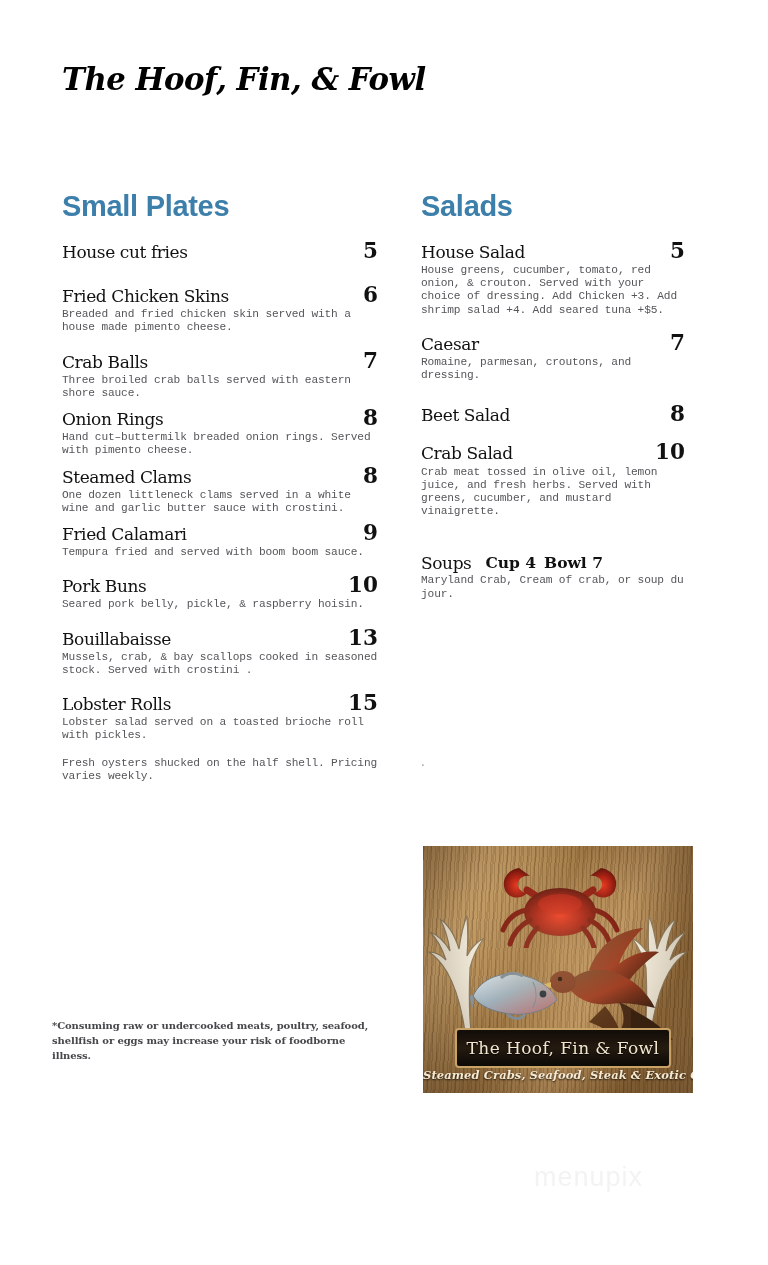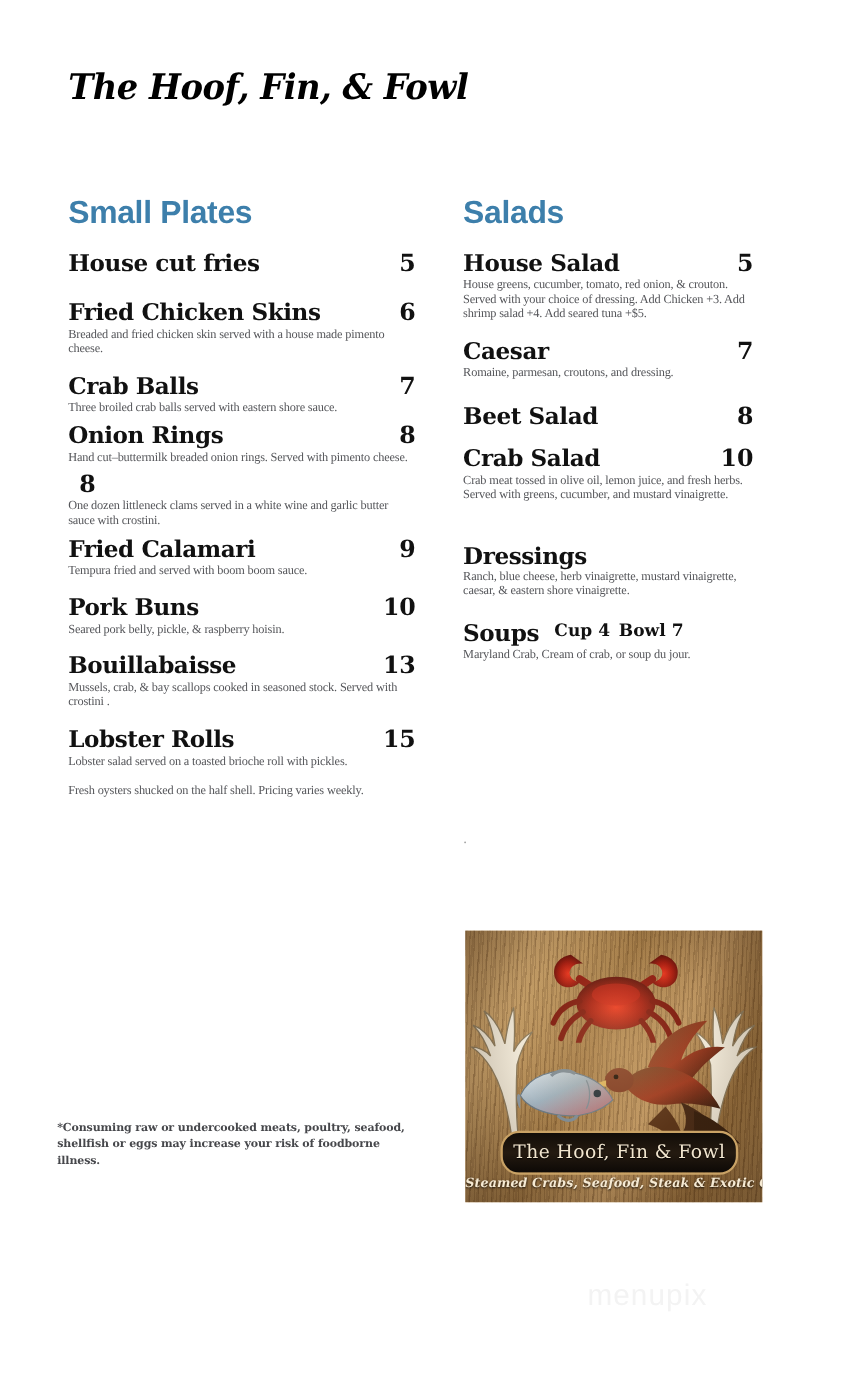--- a/index.html
+++ b/index.html
@@ -58,49 +58,49 @@
   .col-left  { left: 62px;  width: 316px; }
   .col-right { left: 421px; width: 264px; }
 
   .section-head {
     font-family: "Liberation Sans", sans-serif;
     font-weight: bold;
     font-size: 29px;
     color: #3d7fab;
     letter-spacing: -0.3px;
     line-height: 1.0;
-    margin: 0 0 18px 0;
+    margin: 12px 0 18px 0;
   }
 
   
   .item { position: relative; margin-bottom: 9px; }
   .item-row {
     display: flex;
     align-items: baseline;
     justify-content: space-between;
     line-height: 1.12;
   }
   .item-name {
     font-family: "DejaVu Serif", serif;
-    font-weight: bold;
-    font-size: 21px;
+    font-weight: normal;
+    font-size: 17px;
     color: #111111;
     letter-spacing: -0.4px;
     white-space: nowrap;
   }
   .item-price {
     font-family: "DejaVu Serif", serif;
     font-weight: bold;
     font-size: 21.5px;
     color: #111111;
     padding-left: 10px;
     white-space: nowrap;
   }
   .item-desc {
-    font-family: Liberation Serif, serif;
+    font-family: Liberation Mono, monospace;
     font-size: 11.2px;
     line-height: 13.2px;
     color: #55565a;
     margin-top: 1px;
     letter-spacing: -0.15px;
   }
   .item.gap-lg { margin-bottom: 20px; }
   .item.gap-md { margin-bottom: 14px; }
   .item.gap-sm { margin-bottom: 6px; }
 
@@ -202,21 +202,21 @@
     left: 104px; top: 78px;
     width: 158px; height: 122px;
   }
   
   .plate {
     position: absolute;
     left: 32px; top: 182px;
     width: 212px; height: 36px;
     background: linear-gradient(180deg, #120d08 0%, #241a10 50%, #0d0906 100%);
     border: 2px solid #c9a265;
-    border-radius: 17px;
+    border-radius: 4px;
     display: flex;
     align-items: center;
     justify-content: center;
   }
   .plate-text {
     font-family: "DejaVu Serif", serif;
     font-size: 17px;
     color: #f2e6cf;
     letter-spacing: 0.4px;
     white-space: nowrap;
@@ -294,20 +294,21 @@
   <div class="item gap-sm">
     <div class="item-row">
       <span class="item-name">Onion Rings</span>
       <span class="item-price">8</span>
     </div>
     <div class="item-desc">Hand cut–buttermilk breaded onion rings. Served with pimento cheese.</div>
   </div>
 
   <div class="item gap-sm">
     <div class="item-row">
+      <span class="item-name">Steamed Clams</span>
       <span class="item-price">8</span>
     </div>
     <div class="item-desc">One dozen littleneck clams served in a white wine and garlic butter sauce with crostini.</div>
   </div>
 
   <div class="item gap-md">
     <div class="item-row">
       <span class="item-name">Fried Calamari</span>
       <span class="item-price">9</span>
     </div>
@@ -370,26 +371,20 @@
   </div>
 
   <div class="item" style="margin-bottom:36px;">
     <div class="item-row">
       <span class="item-name">Crab Salad</span>
       <span class="item-price">10</span>
     </div>
     <div class="item-desc">Crab meat tossed in olive oil, lemon juice, and fresh herbs. Served with greens, cucumber, and mustard vinaigrette.</div>
   </div>
 
-  <div class="item gap-lg">
-    <div class="item-row">
-      <span class="item-name">Dressings</span>
-    </div>
-    <div class="item-desc">Ranch, blue cheese, herb vinaigrette, mustard vinaigrette, caesar, &amp; eastern shore vinaigrette.</div>
-  </div>
 
   <div class="item">
     <div class="soups-row">
       <span class="item-name">Soups</span>
       <span class="soups-sizes">
         <span class="sz">Cup 4</span><span>Bowl 7</span>
       </span>
     </div>
     <div class="item-desc">Maryland Crab, Cream of crab, or soup du jour.</div>
   </div>

